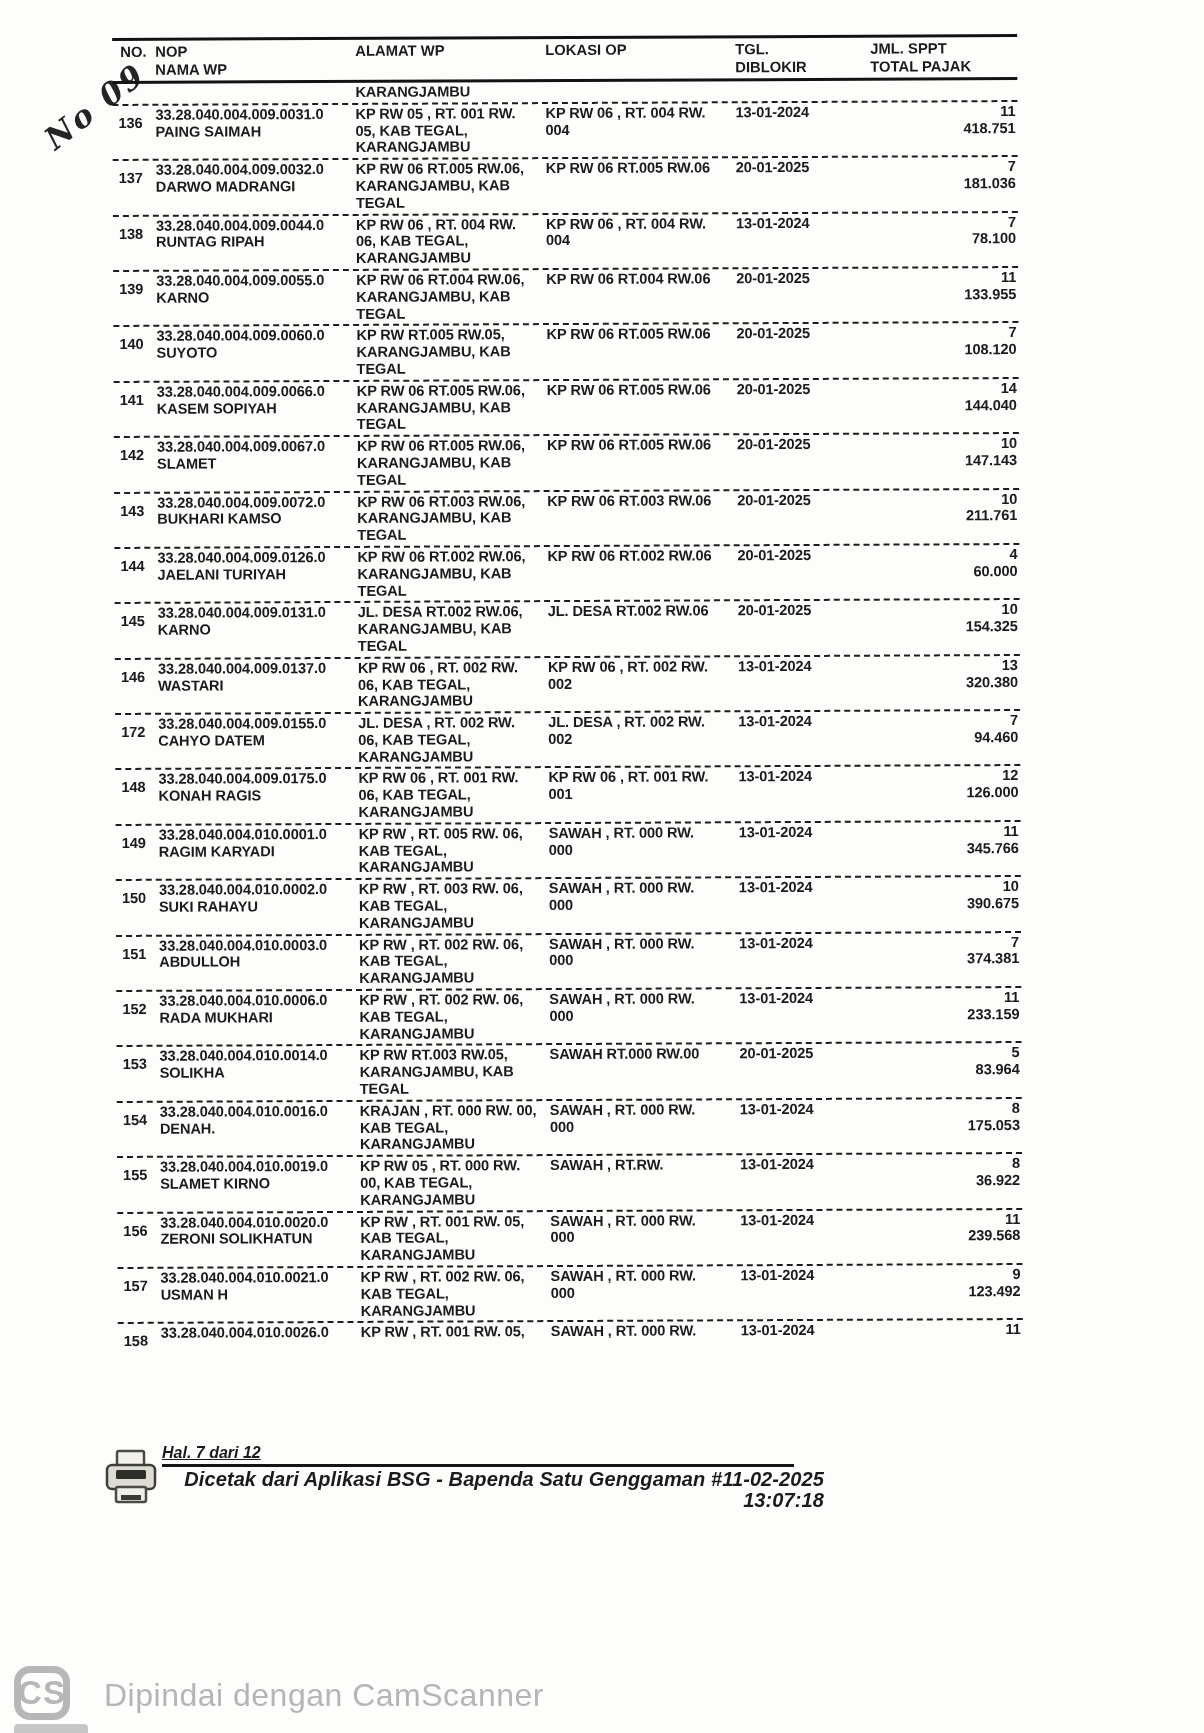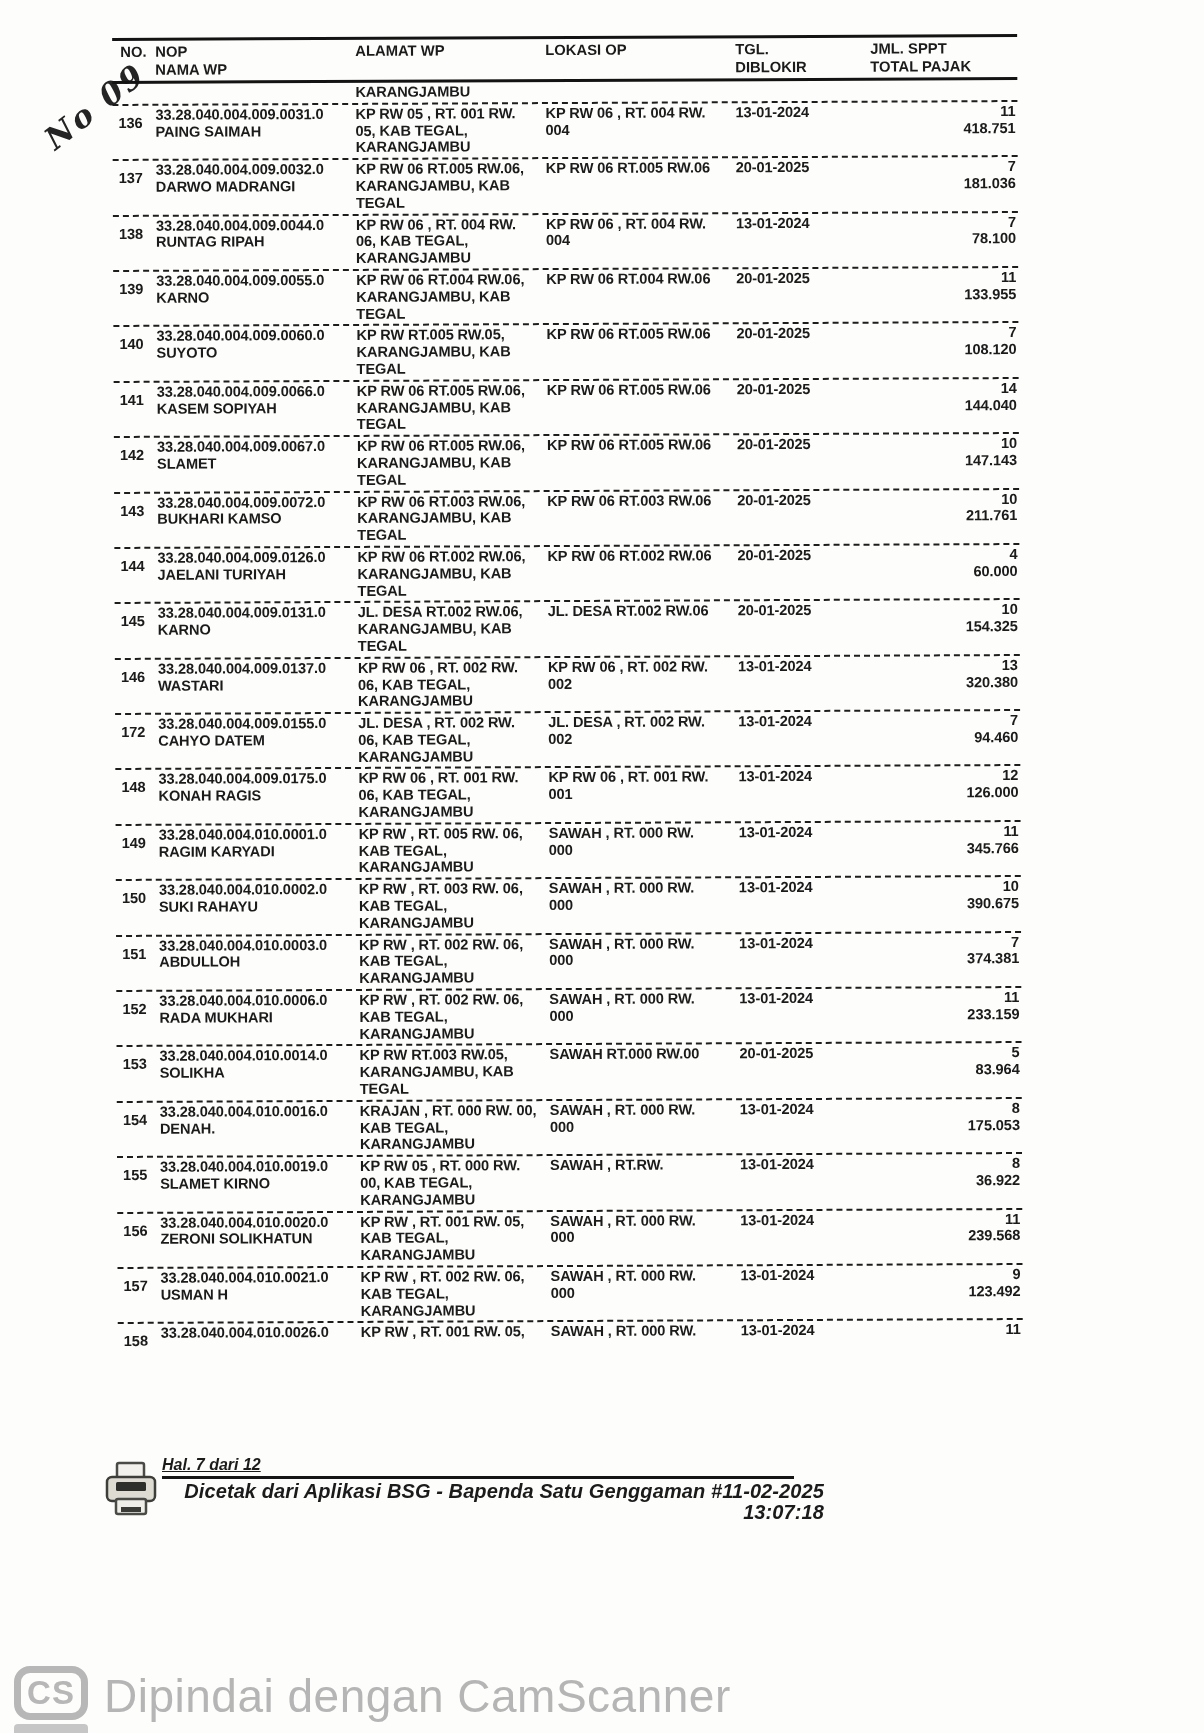--- a/index.html
+++ b/index.html
@@ -33,37 +33,37 @@
 
   
   .handwriting {
     position:absolute; left:36px; top:88px;
     transform:rotate(-38deg);
     font-family:"DejaVu Serif", serif; font-style:italic; font-weight:700;
     font-size:31px; letter-spacing:3px; color:#242424;
   }
 
   
-  .footer { position:absolute; left:104px; top:1443px; width:720px;margin-top:12px; }
+  .footer { position:absolute; left:104px; top:1443px; width:720px; }
   .printer { position:absolute; left:0; top:6px; width:54px; height:58px; }
   .footer-text { margin-left:58px; font-style:italic; font-weight:700; }
   .hal { font-size:16px; text-decoration:underline; line-height:20px; }
   .rule { width:632px; height:3px; background:#151515; margin:1px 0 2px 0; }
   .dicetak { font-size:20px; line-height:21px; letter-spacing:0.1px;text-align:right; }
 
   
   .cam { position:absolute; left:14px; top:1666px; display:flex; align-items:center; }
   .cs-logo { width:74px; }
   .cs-box {
-    width:74px; height:54px; border:7px solid #b7b7b7; border-radius:16px;
+    width:56px; height:54px; border:7px solid #b7b7b7; border-radius:16px;
     display:flex; align-items:center; justify-content:center;
     font-size:33px; font-weight:700; color:#b7b7b7; letter-spacing:1px;
   }
   .cs-tab { width:74px; height:21px; background:#c6c6c6; border-radius:4px 4px 12px 12px; margin-top:4px; }
-  .cam-text { margin-left:16px; font-size:46px; color:#b5b5b5; letter-spacing:0.5px; margin-top:-20px; }
+  .cam-text { margin-left:16px; font-size:32px; color:#b5b5b5; letter-spacing:0.5px; margin-top:-20px; }
 </style>
 </head>
 <body>
 
 <div class="page">
 
   <div class="handwriting">No 09</div>
 
   <div class="doc">
     <div class="thead">

